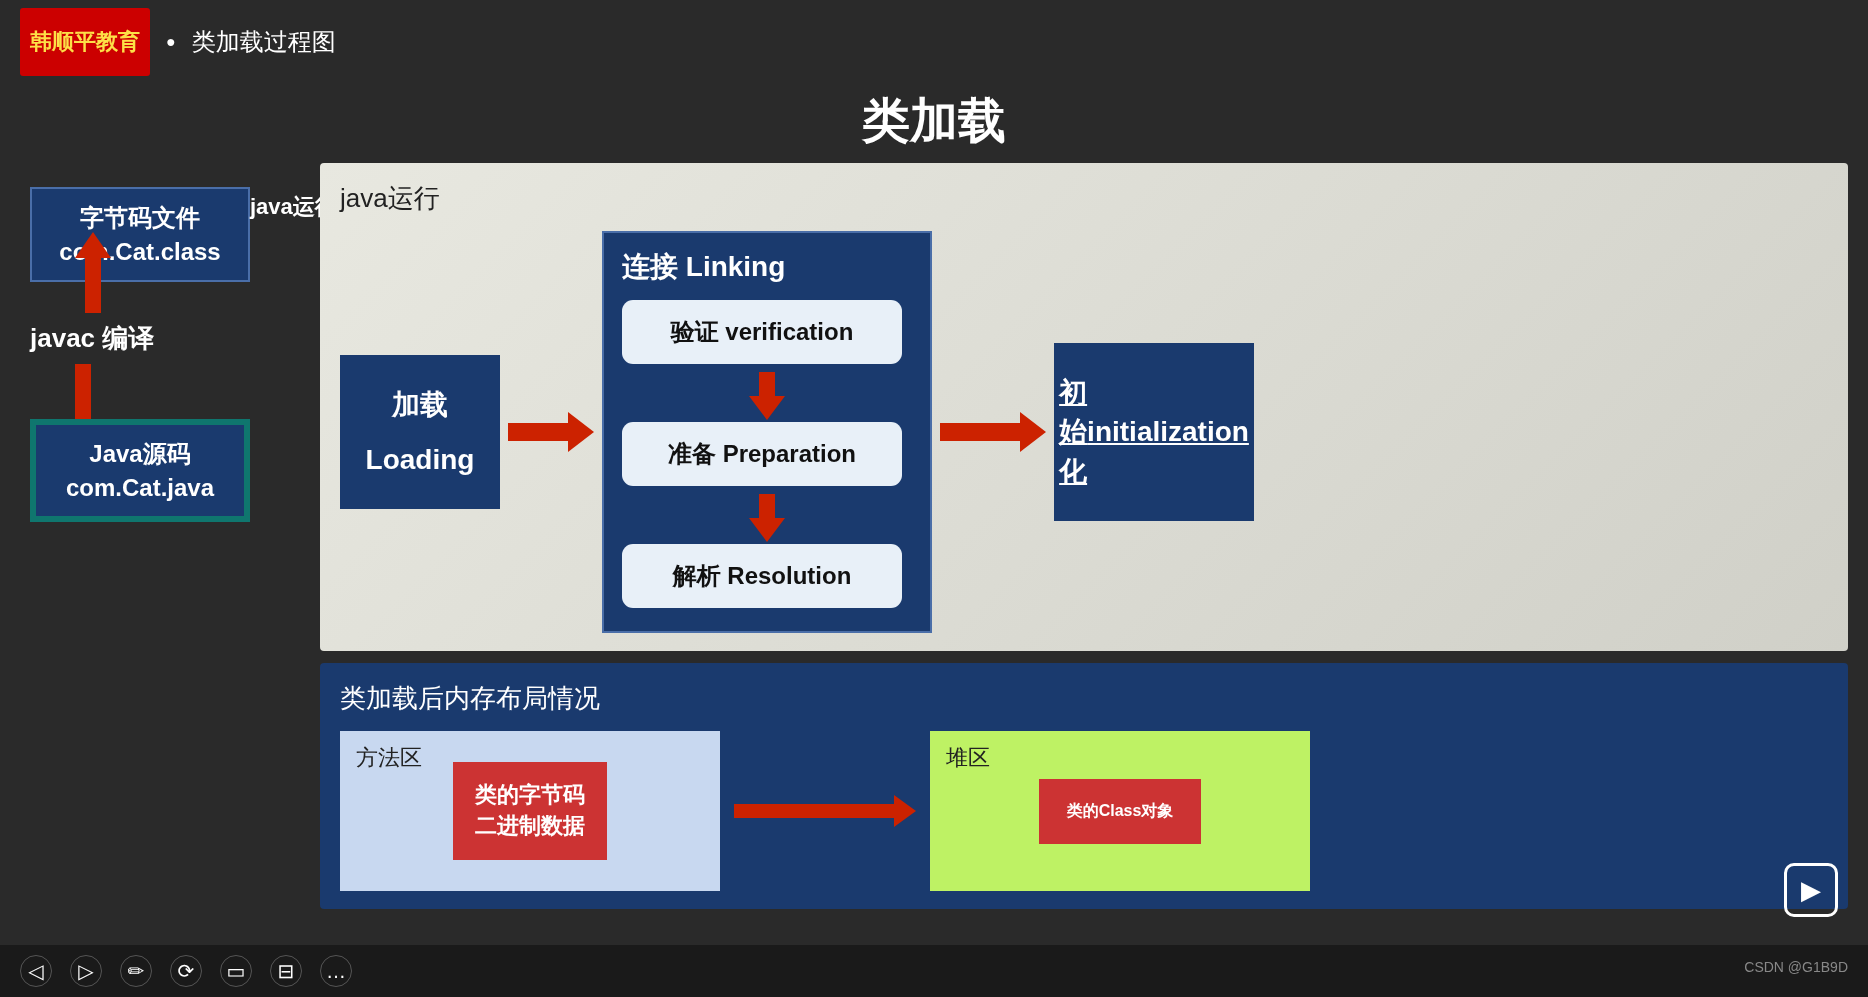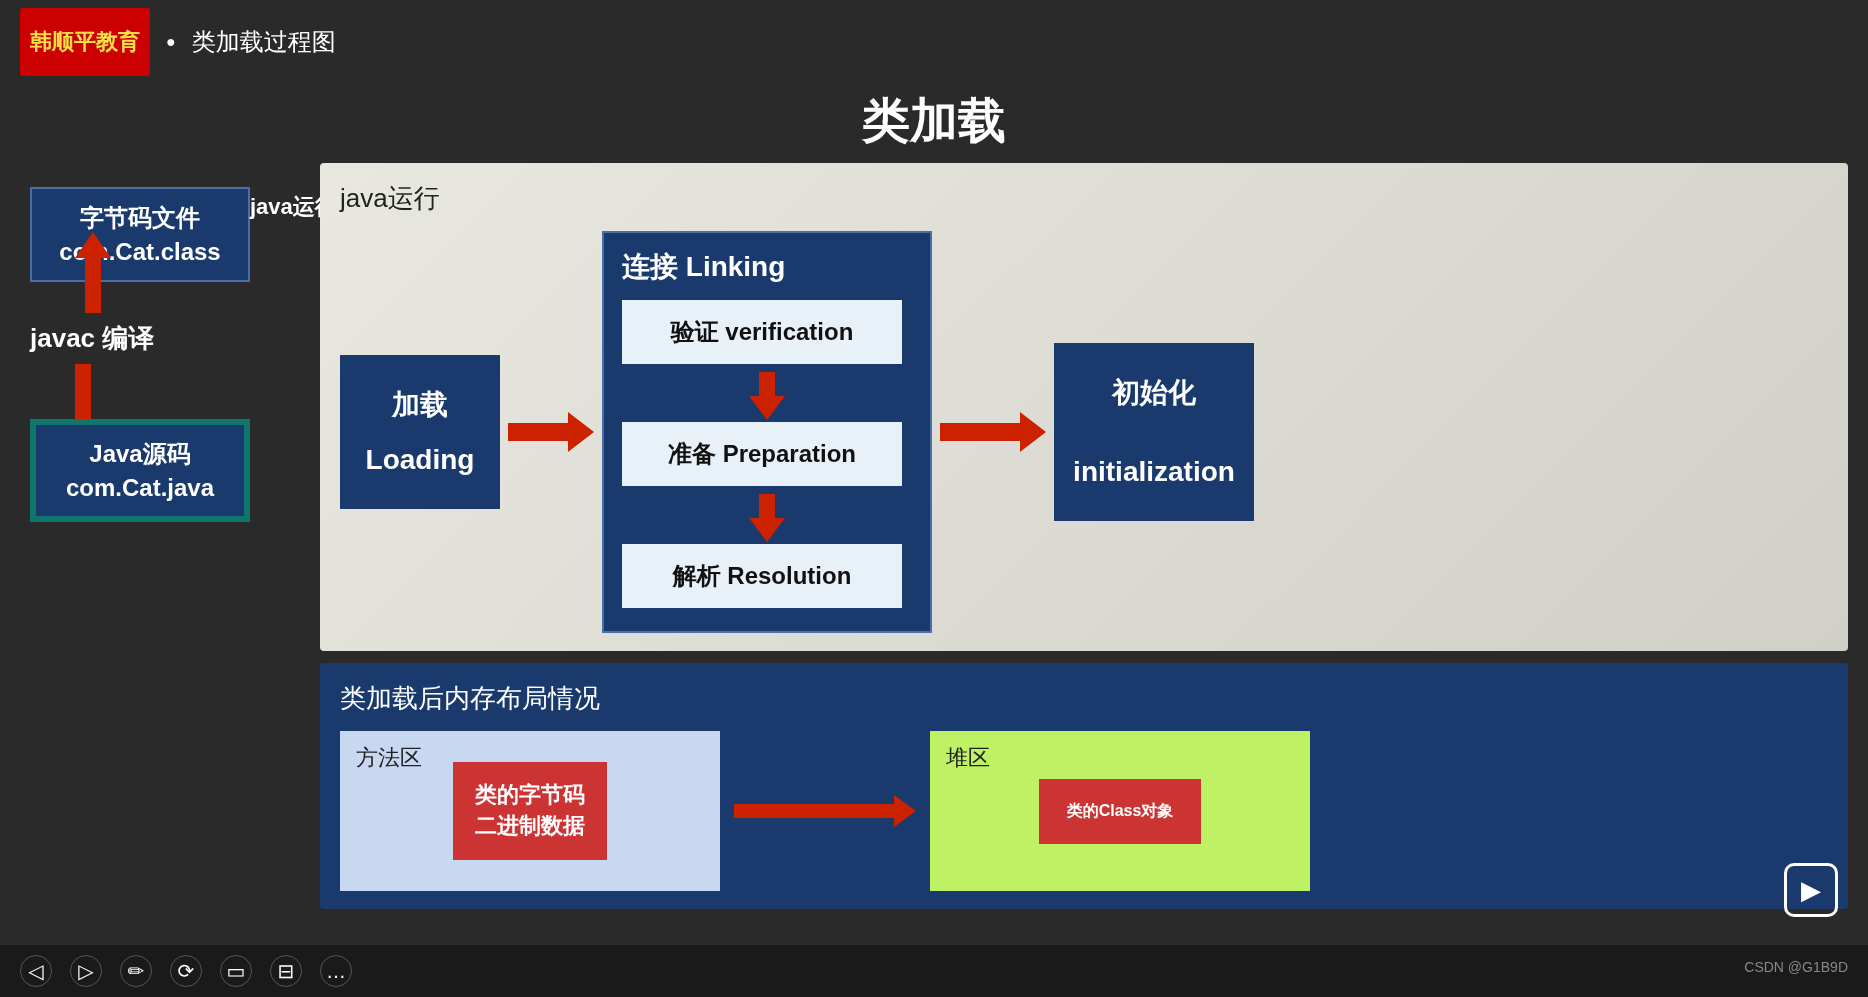--- a/index.html
+++ b/index.html
@@ -159,20 +159,21 @@
 
     .sub-stage {
       background-color: #e8f0f8;
       color: #111;
       font-size: 24px;
       font-weight: bold;
       text-align: center;
       padding: 16px 10px;
       width: 280px;
       margin-bottom: 8px;
+      border-radius: 11px;
     }
 
     .arrow-down-red {
       display: flex;
       flex-direction: column;
       align-items: center;
       margin: 2px 0;
     }
     .arrow-down-red .shaft-d {
       width: 16px;
@@ -193,22 +194,22 @@
       color: white;
       font-size: 28px;
       font-weight: bold;
       text-align: center;
       padding: 30px 20px;
       width: 200px;
       min-height: 120px;
       display: flex;
       align-items: center;
       justify-content: center;
-      flex-direction: column;
       line-height: 1.4;
+      text-decoration: underline;
     }
 
     
     .memory-box {
       background-color: #1a3a6e;
       border-radius: 4px;
       padding: 18px 20px;
       flex: 1;
     }
     .memory-title {

